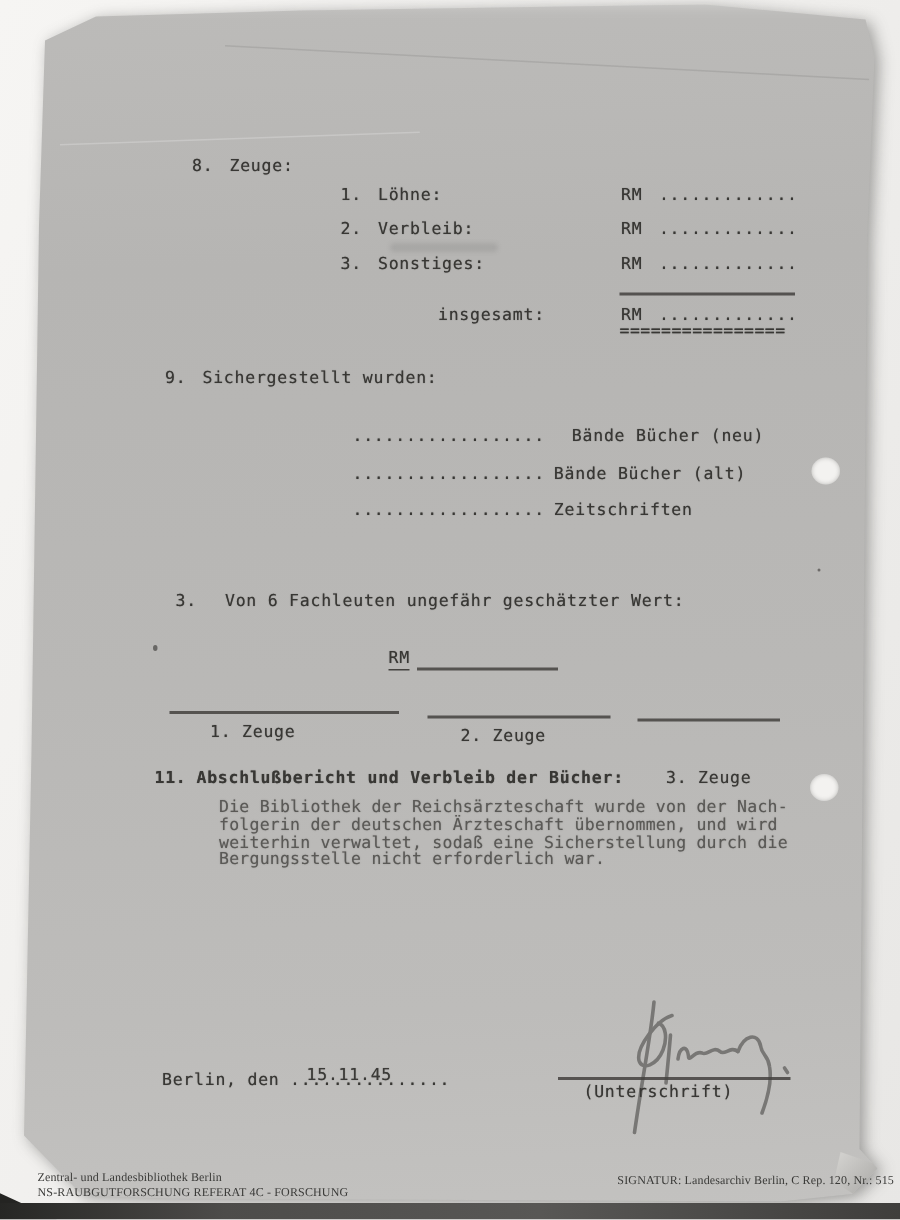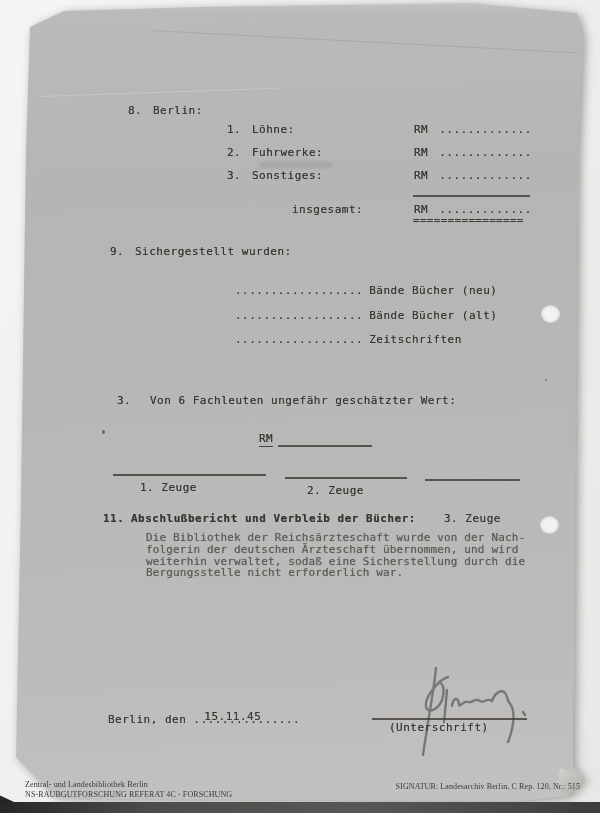--- a/index.html
+++ b/index.html
@@ -47,62 +47,62 @@
 
   .body11{position:absolute;left:146px;top:532px;font-size:11px;line-height:11.8px;
      letter-spacing:.15px;color:#5a5956;text-shadow:0 0 .8px rgba(80,79,77,.55);white-space:pre;}
 
   .sig-svg{position:absolute;left:392px;top:660px;}
 
   
   .footer-text{position:absolute;font-family:Liberation Serif, serif;
      font-size:8px;line-height:9.5px;color:#3a3a38;letter-spacing:.1px;white-space:pre;}
   .f-left{left:25px;top:780px;}
-  .f-right{right:20px;top:782px;text-align:right;}
+  .f-right{right:4px;top:782px;text-align:right;}
 </style>
 </head>
 <body>
 
 <div class="page">
 
   <div class="paper-wrap">
     <div class="paper">
       <div class="crease1"></div>
       <div class="crease2"></div>
       <div class="smudge"></div>
       <div class="speck1"></div>
       <div class="speck2"></div>
       <div class="fold"></div>
     </div>
   </div>
 
   <span class="t" style="left:128px;top:105px">8.</span>
-  <span class="t" style="left:153px;top:105px">Berlin:</span>
+  <span class="t" style="left:153px;top:105px">Zeuge:</span>
 
   <span class="t" style="left:227px;top:124px">1.</span>
   <span class="t" style="left:252px;top:124px">Löhne:</span>
   <span class="t" style="left:414px;top:124px"><span>RM</span><span class="dots">.............</span></span>
 
   <span class="t" style="left:227px;top:147px">2.</span>
-  <span class="t" style="left:252px;top:147px">Fuhrwerke:</span>
+  <span class="t" style="left:252px;top:147px">Verbleib:</span>
   <span class="t" style="left:414px;top:147px"><span>RM</span><span class="dots">.............</span></span>
 
   <span class="t" style="left:227px;top:170px">3.</span>
   <span class="t" style="left:252px;top:170px">Sonstiges:</span>
   <span class="t" style="left:414px;top:170px"><span>RM</span><span class="dots">.............</span></span>
 
   <div class="rule" style="left:413px;top:195px;width:117px"></div>
   <span class="t" style="left:292px;top:204px">insgesamt:</span>
   <span class="t" style="left:414px;top:204px"><span>RM</span><span class="dots">.............</span></span>
   <span class="t" style="left:413px;top:215px;letter-spacing:.3px">================</span>
 
   <span class="t" style="left:110px;top:246px">9.</span>
   <span class="t" style="left:135px;top:246px">Sichergestellt wurden:</span>
 
-  <span class="t" style="left:235px;top:285px"><span>..................</span><span style="margin-left:6px">Bände Bücher (neu)</span></span>
+  <span class="t" style="left:235px;top:285px"><span>..................</span><span style="margin-left:18px">Bände Bücher (neu)</span></span>
   <span class="t" style="left:235px;top:334px"><span>..................</span><span style="margin-left:6px">Zeitschriften</span></span>
   <span class="t" style="left:235px;top:310px"><span>..................</span><span style="margin-left:6px">Bände Bücher (alt)</span></span>
 
   <span class="t" style="left:117px;top:395px">3.</span>
   <span class="t" style="left:150px;top:395px">Von 6 Fachleuten ungefähr geschätzter Wert:</span>
 
   <span class="t rm-underline" style="left:259px;top:433px">RM</span>
   <div class="rule" style="left:278px;top:445px;width:94px"></div>
 
   <div class="rule" style="left:113px;top:474px;width:153px"></div>

